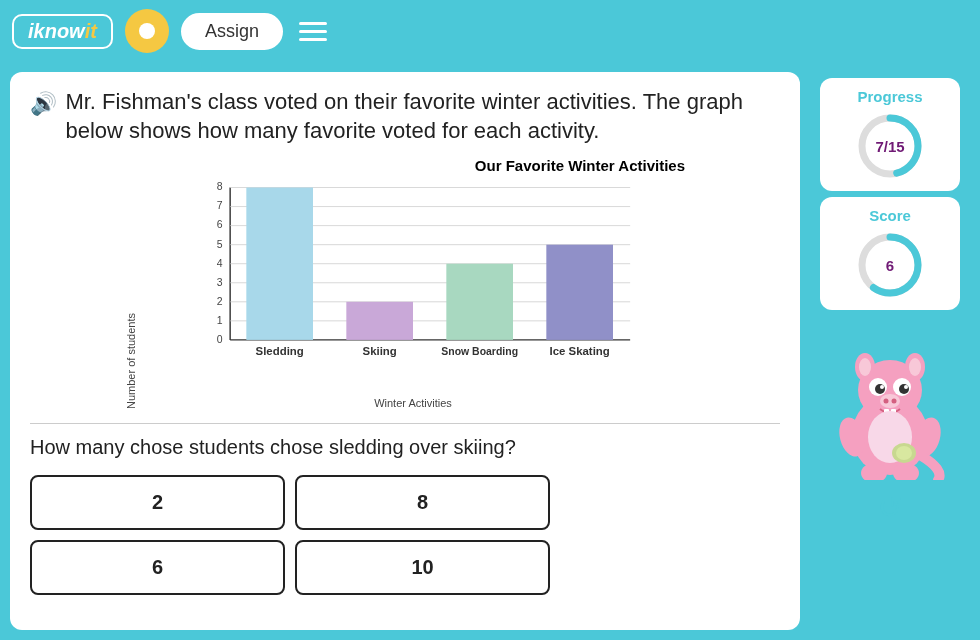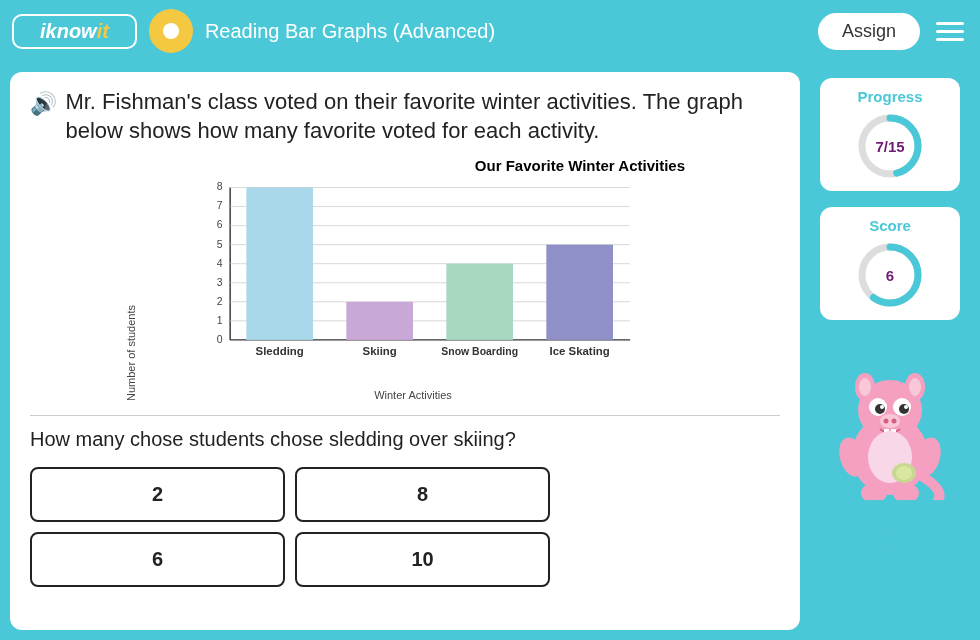--- a/index.html
+++ b/index.html
@@ -17,21 +17,21 @@
       height: 62px;
       display: flex;
       align-items: center;
       padding: 0 12px;
       gap: 12px;
     }
     .logo-box {
       background: #4bc8d8;
       border: 2px solid #fff;
       border-radius: 10px;
-      padding: 4px 26px;
+      padding: 4px 14px;
       color: #fff;
       font-size: 20px;
       font-weight: bold;
       font-style: italic;
     }
 
     .spinner-circle {
       width: 44px;
       height: 44px;
       border-radius: 50%;
@@ -142,21 +142,21 @@
       position: relative;
     }
     .chart-svg {
       width: 100%;
       height: 200px;
     }
     .x-axis-label {
       text-align: center;
       font-size: 11px;
       color: #444;
-      margin-top: 7px;
+      margin-top: 15px;
     }
 
     
     .divider {
       border: none;
       border-top: 1px solid #ccc;
       margin: 14px 0 10px 0;
     }
 
     
@@ -185,21 +185,21 @@
       text-align: center;
       color: #222;
     }
 
     
     .right-sidebar {
       width: 160px;
       display: flex;
       flex-direction: column;
       align-items: center;
-      gap: 16px;
+      gap: 6px;
       padding: 6px 0;
     }
 
     .progress-card, .score-card {
       background: #fff;
       border-radius: 12px;
       width: 140px;
       padding: 10px;
       text-align: center;
     }
@@ -266,21 +266,20 @@
 </head>
 <body>
 
 <div class="header">
   <div class="logo-box">
     <span style="color:#fff; font-style:italic;">i<span style="color:#fff;">know</span><span style="color:#f5c842;">it</span></span>
   </div>
   <div class="spinner-circle">
     <div class="spinner-inner"></div>
   </div>
-  <span class="header-title">Reading Bar Graphs (Advanced)</span>
   <button class="assign-btn">Assign</button>
   <button class="hamburger-btn">
     <div class="hamburger-line"></div>
     <div class="hamburger-line"></div>
     <div class="hamburger-line"></div>
   </button>
 </div>
 
 <div class="main-area">
 

